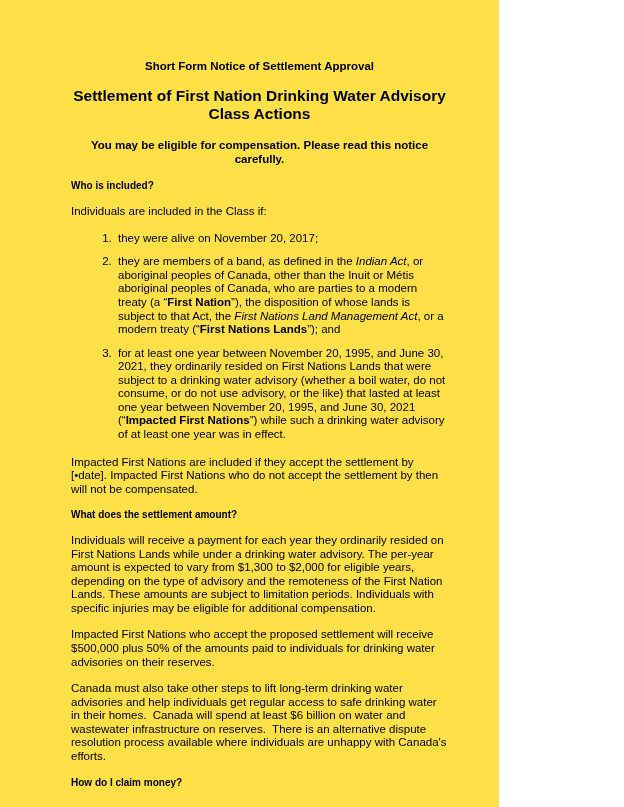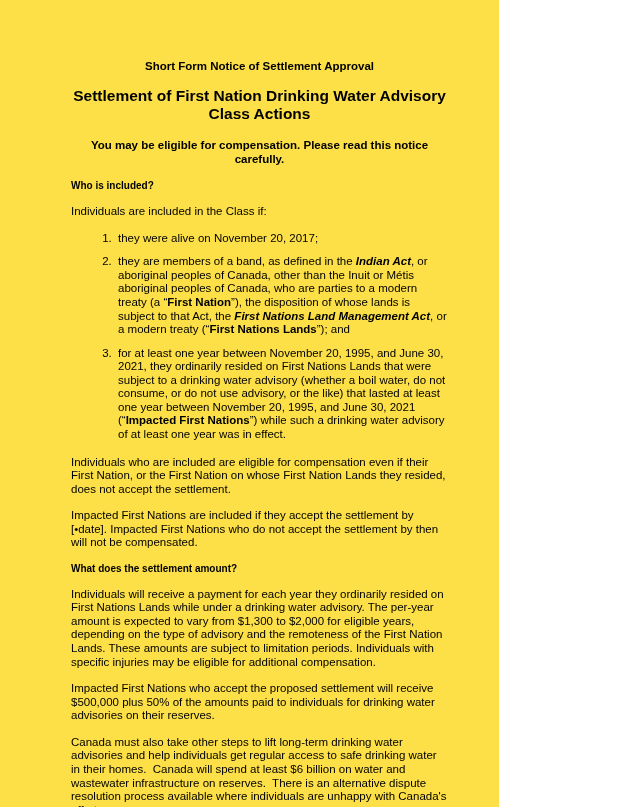--- a/index.html
+++ b/index.html
@@ -17,21 +17,21 @@
     color: #000000;
     font-family: "Liberation Sans", sans-serif;
     font-size: 11.5px;
     line-height: 1.18;
   }
   .page p {
     margin: 0 0 13px 0;
     white-space: pre-wrap;
   }
   .bold   { font-weight: bold; }
-  .italic { font-style: italic; font-weight: bold; }
+  .italic { font-style: italic; }
   .notice-type {
     font-weight: bold;
     text-align: center;
     margin: 0 0 15px 0;
   }
   h1.doc-title {
     font-size: 15.5px;
     font-weight: bold;
     text-align: center;
     margin: 0 0 15px 0;
@@ -75,21 +75,20 @@
   <h2 class="section-heading">Who is included?</h2>
 
   <p>Individuals are included in the Class if:</p>
 
   <ol class="criteria-list">
     <li><span>they were alive on November 20, 2017;</span></li>
     <li><span>they are members of a band, as defined in the </span><span class="italic">Indian Act</span><span>, or aboriginal peoples of Canada, other than the Inuit or Métis aboriginal peoples of Canada, who are parties to a modern treaty (a “</span><span class="bold">First Nation</span><span>”), the disposition of whose lands is subject to that Act, the </span><span class="italic">First Nations Land Management Act</span><span>, or a modern treaty (“</span><span class="bold">First Nations Lands</span><span>”); and</span></li>
     <li><span>for at least one year between November 20, 1995, and June 30, 2021, they ordinarily resided on First Nations Lands that were subject to a drinking water advisory (whether a boil water, do not consume, or do not use advisory, or the like) that lasted at least one year between November 20, 1995, and June 30, 2021 (“</span><span class="bold">Impacted First Nations</span><span>”) while such a drinking water advisory of at least one year was in effect.</span></li>
   </ol>
 
-  <p>Individuals who are included are eligible for compensation even if their First Nation, or the First Nation on whose First Nation Lands they resided, does not accept the settlement.</p>
 
   <p>Impacted First Nations are included if they accept the settlement by [•date]. Impacted First Nations who do not accept the settlement by then will not be compensated.</p>
 
   <h2 class="section-heading">What does the settlement amount?</h2>
 
   <p>Individuals will receive a payment for each year they ordinarily resided on First Nations Lands while under a drinking water advisory. The per-year amount is expected to vary from $1,300 to $2,000 for eligible years, depending on the type of advisory and the remoteness of the First Nation Lands. These amounts are subject to limitation periods. Individuals with specific injuries may be eligible for additional compensation.</p>
 
   <p>Impacted First Nations who accept the proposed settlement will receive $500,000 plus 50% of the amounts paid to individuals for drinking water advisories on their reserves.</p>
 
   <p>Canada must also take other steps to lift long-term drinking water advisories and help individuals get regular access to safe drinking water in their homes.  Canada will spend at least $6 billion on water and wastewater infrastructure on reserves.  There is an alternative dispute resolution process available where individuals are unhappy with Canada's efforts.</p>

